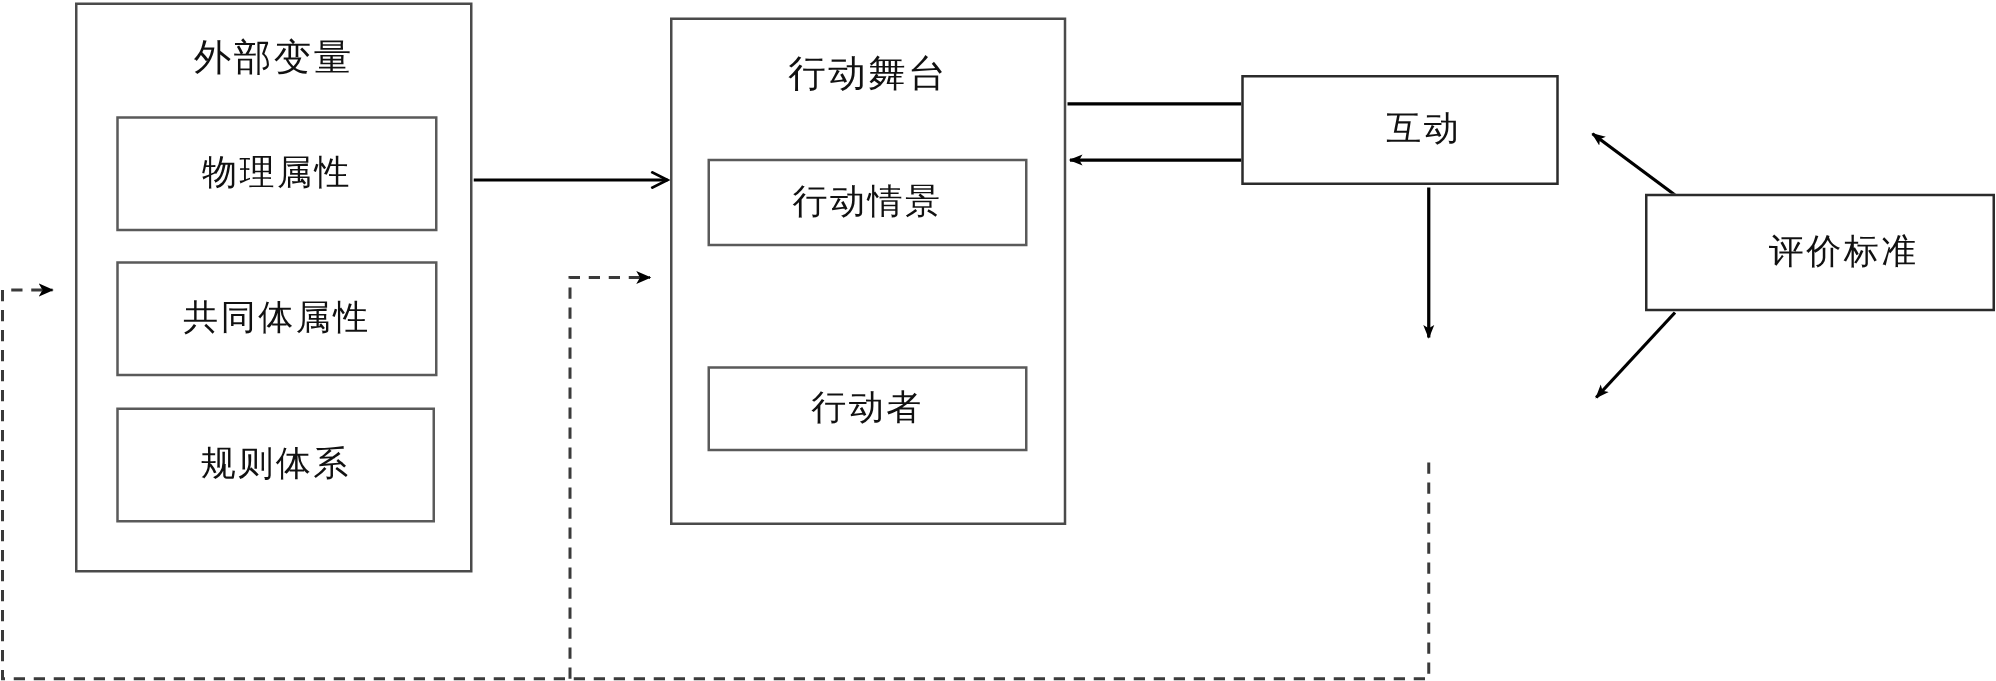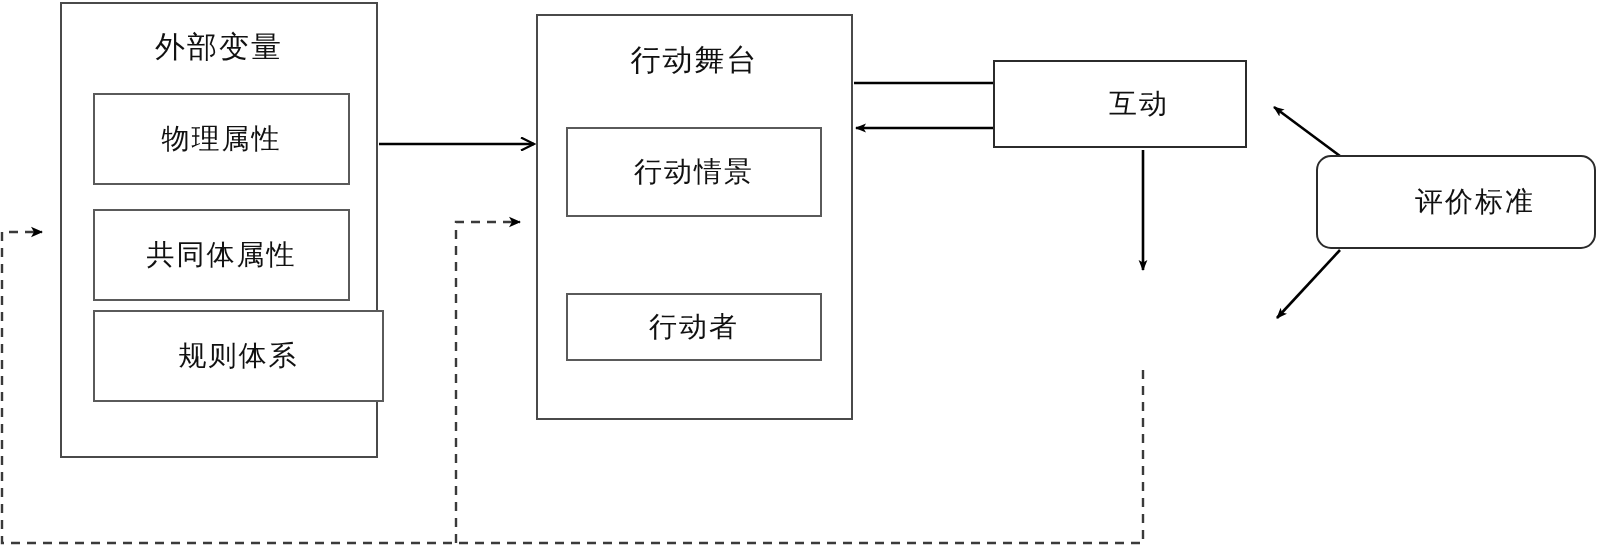--- a/index.html
+++ b/index.html
@@ -108,38 +108,38 @@
   </div>
 
   <div class="box thin" style="left:93px; top:93px; width:257px; height:92px;">
     <span class="inner-label">物理属性</span>
   </div>
 
   <div class="box thin" style="left:93px; top:209px; width:257px; height:92px;">
     <span class="inner-label">共同体属性</span>
   </div>
 
-  <div class="box thin" style="left:93px; top:310px; width:291px; height:92px;">
+  <div class="box thin" style="left:93px; top:326px; width:255px; height:92px;">
     <span class="inner-label">规则体系</span>
   </div>
 
   <div class="box container-box" style="left:536px; top:14px; width:317px; height:406px;">
     <div class="group-title" style="top:29px;">行动舞台</div>
   </div>
 
-  <div class="box thin" style="left:566px; top:127px; width:256px; height:90px;">
+  <div class="box thin" style="left:566px; top:127px; width:256px; height:70px;">
     <span class="inner-label">行动情景</span>
   </div>
 
   <div class="box thin" style="left:566px; top:293px; width:256px; height:68px;">
     <span class="inner-label">行动者</span>
   </div>
 
   <div class="box plain" style="left:993px; top:60px; width:254px; height:88px;">
     <span class="node-label big">互动</span>
   </div>
 
 
-  <div class="box plain" style="left:1316px; top:155px; width:280px; height:94px;border-radius:15px;">
+  <div class="box plain" style="left:1316px; top:155px; width:280px; height:94px;">
     <span class="node-label big">评价标准</span>
   </div>
 
 </div>
 
 </body></html>

